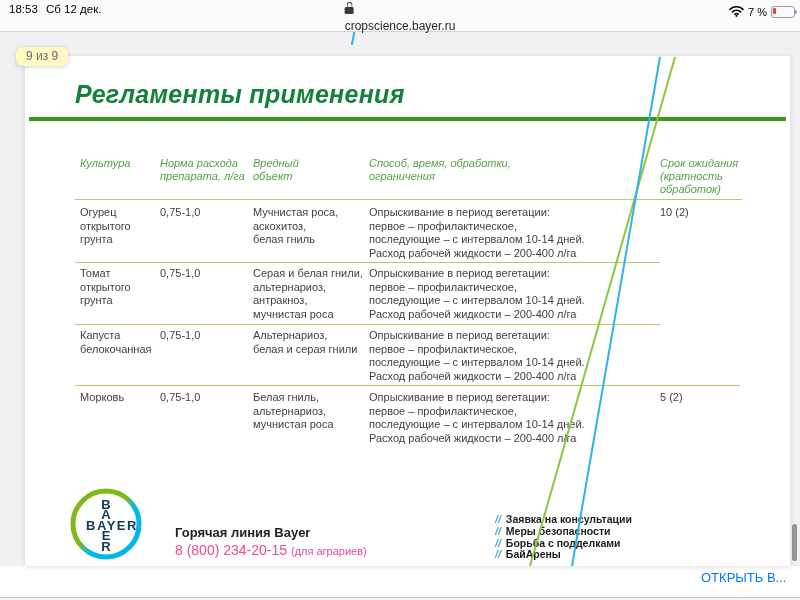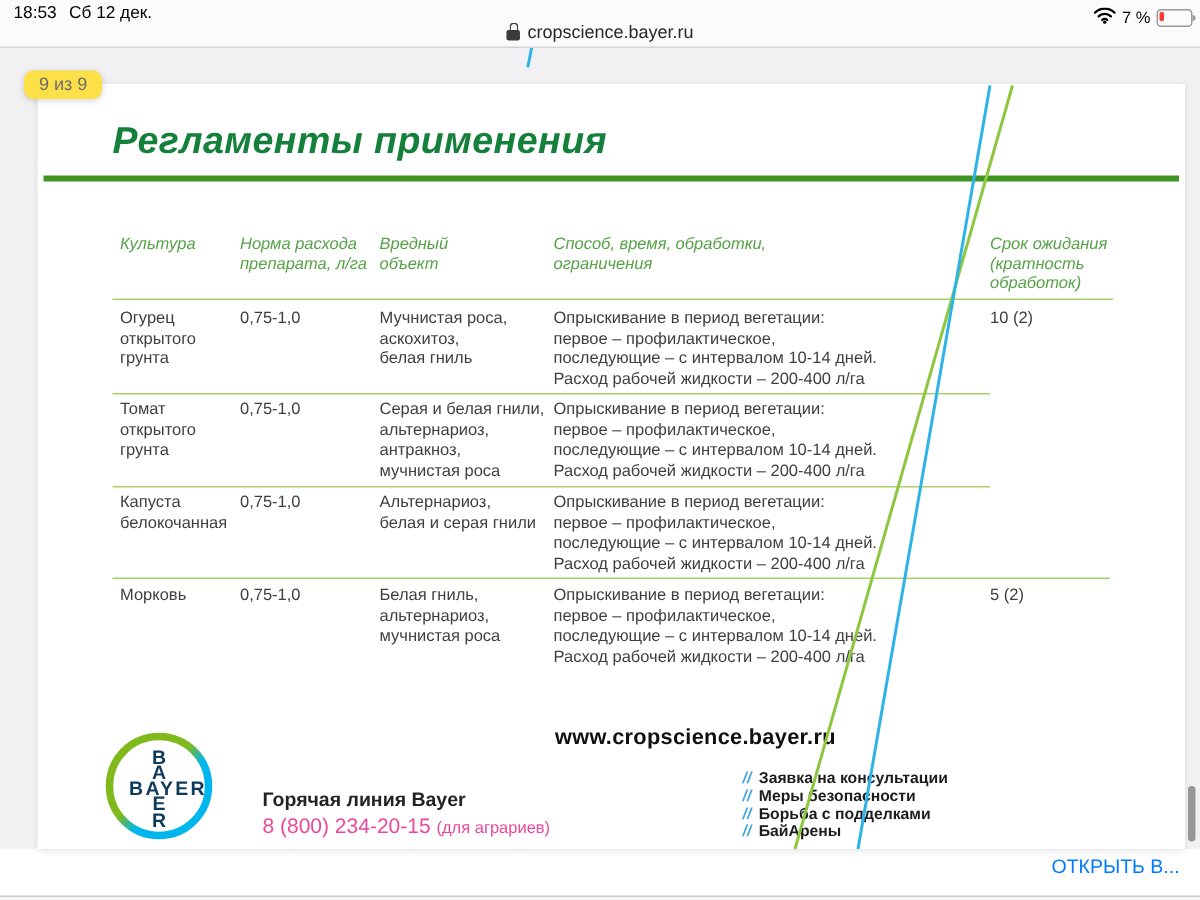--- a/index.html
+++ b/index.html
@@ -8,28 +8,28 @@
   
   .statusbar{position:absolute;left:0;top:0;width:800px;height:31px;background:#fbfbfd;
              border-bottom:1px solid #d4d4d6;z-index:30;}
   .time{position:absolute;left:9px;top:3px;font-size:11.5px;font-weight:500;color:#000;}
   .date{position:absolute;left:46px;top:3px;font-size:11.5px;font-weight:500;color:#000;}
   .sb-right{position:absolute;right:5px;top:3px;display:flex;align-items:center;gap:4px;}
   .battery-pct{font-size:11px;color:#000;}
   .battery{position:relative;width:22px;height:10px;border:1px solid #9a9aa0;border-radius:3px;}
   .battery .fill{position:absolute;left:1px;top:1px;width:3px;height:6px;background:#ff3b30;border-radius:1px;}
   .battery .tip{position:absolute;right:-3px;top:2.5px;width:2px;height:4px;background:#9a9aa0;border-radius:0 2px 2px 0;}
-  .urlbox{position:absolute;left:50%;top:14px;transform:translateX(-50%);display:flex;align-items:center;gap:5px;}
+  .urlbox{position:absolute;left:50%;top:2px;transform:translateX(-50%);display:flex;align-items:flex-start;gap:5px;flex-direction:column;}
   .urltext{font-size:12px;color:#28282a;}
   .lock{position:relative;width:9px;height:12px;}
   .lock .shackle{position:absolute;left:1.5px;top:0;width:6px;height:6px;border:1.5px solid #3a3a3c;border-bottom:none;border-radius:4px 4px 0 0;box-sizing:border-box;}
   .lock .body{position:absolute;left:0;top:4.5px;width:9px;height:7px;background:#3a3a3c;border-radius:1.5px;}
   
   .viewer-bg{position:absolute;left:0;top:32px;width:800px;height:534px;background:#f1f1f3;}
-  .page-badge{position:absolute;left:16px;top:47px;background:#fde047;border-radius:6px;
+  .page-badge{position:absolute;left:16px;top:47px;background:#fef9c3;border-radius:6px;
               padding:2px 10px 3px;font-size:12px;color:#6c6c70;z-index:20;
               box-shadow:0 1px 4px rgba(0,0,0,.18);}
   .open-in{position:absolute;left:701px;top:570px;font-size:13px;color:#007aff;z-index:25;cursor:pointer;}
   .bottom-hairline{position:absolute;left:0;top:597px;width:800px;height:1px;background:#c9c9cb;z-index:25;}
   .bottom-strip{position:absolute;left:0;top:598px;width:800px;height:2px;background:#f5f5f6;z-index:25;}
   .scroll-indicator{position:absolute;right:3px;top:524px;width:5px;height:37px;border-radius:3px;
                     background:rgba(40,40,40,.45);z-index:26;}
   
   .page{position:absolute;left:25px;top:56px;width:765px;height:510px;background:#ffffff;
         box-shadow:0 1px 5px rgba(0,0,0,.13);z-index:5;}
@@ -177,21 +177,20 @@
       <span class="hword">BAYER</span>
       <span class="vl" style="top:8.5px;">B</span>
       <span class="vl" style="top:19px;">A</span>
       <span class="vl" style="top:40px;">E</span>
       <span class="vl" style="top:50.5px;">R</span>
     </div>
 
     <div class="hotline-title">Горячая линия Bayer</div>
     <div class="hotline-phone"><span>8 (800) 234-20-15 </span><span class="hotline-note">(для аграриев)</span></div>
 
-    <div class="site">www.cropscience.bayer.ru</div>
 
     <div class="links colB">
       <a><span class="slash">//</span><span>Заявка на консультации</span></a>
       <a><span class="slash">//</span><span>Меры безопасности</span></a>
       <a><span class="slash">//</span><span>Борьба с подделками</span></a>
       <a><span class="slash">//</span><span>БайАрены</span></a>
     </div>
   </div>
 
   <svg class="overlay" width="800" height="600" viewBox="0 0 800 600">

